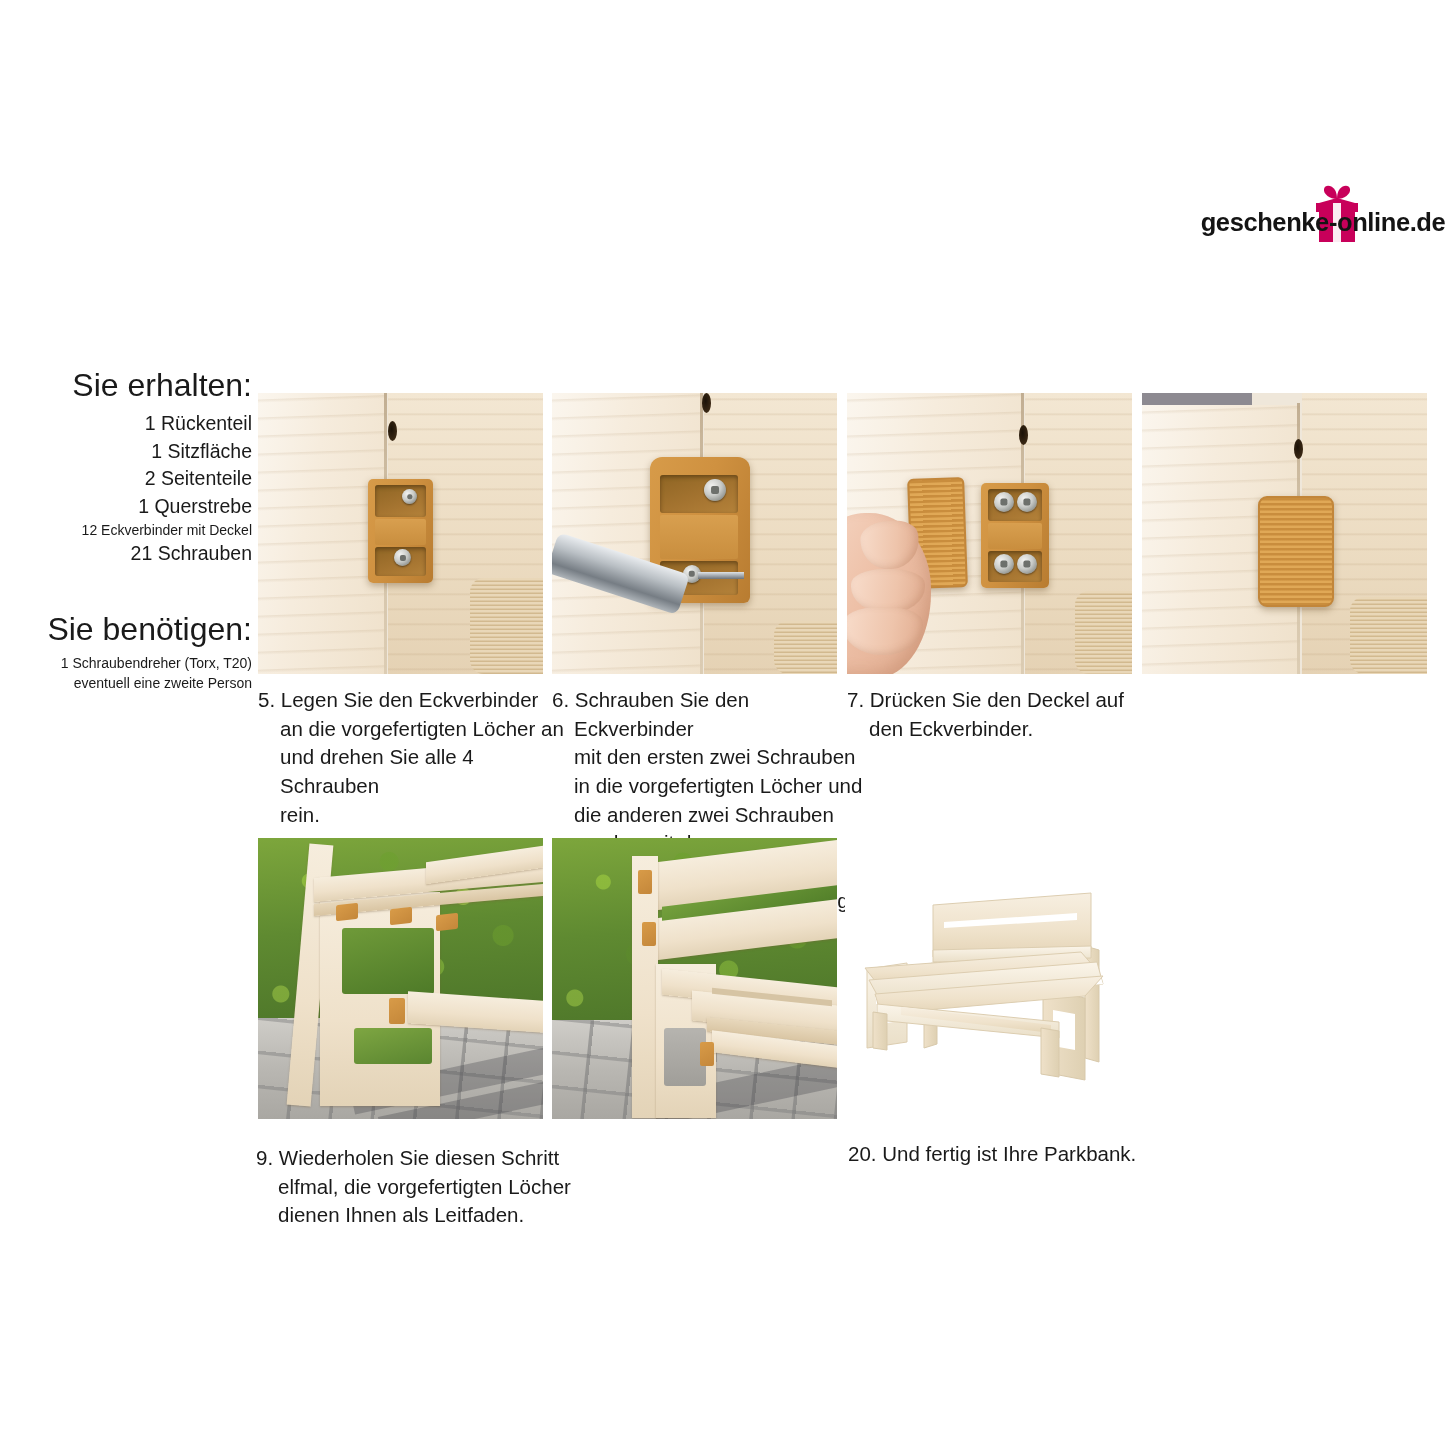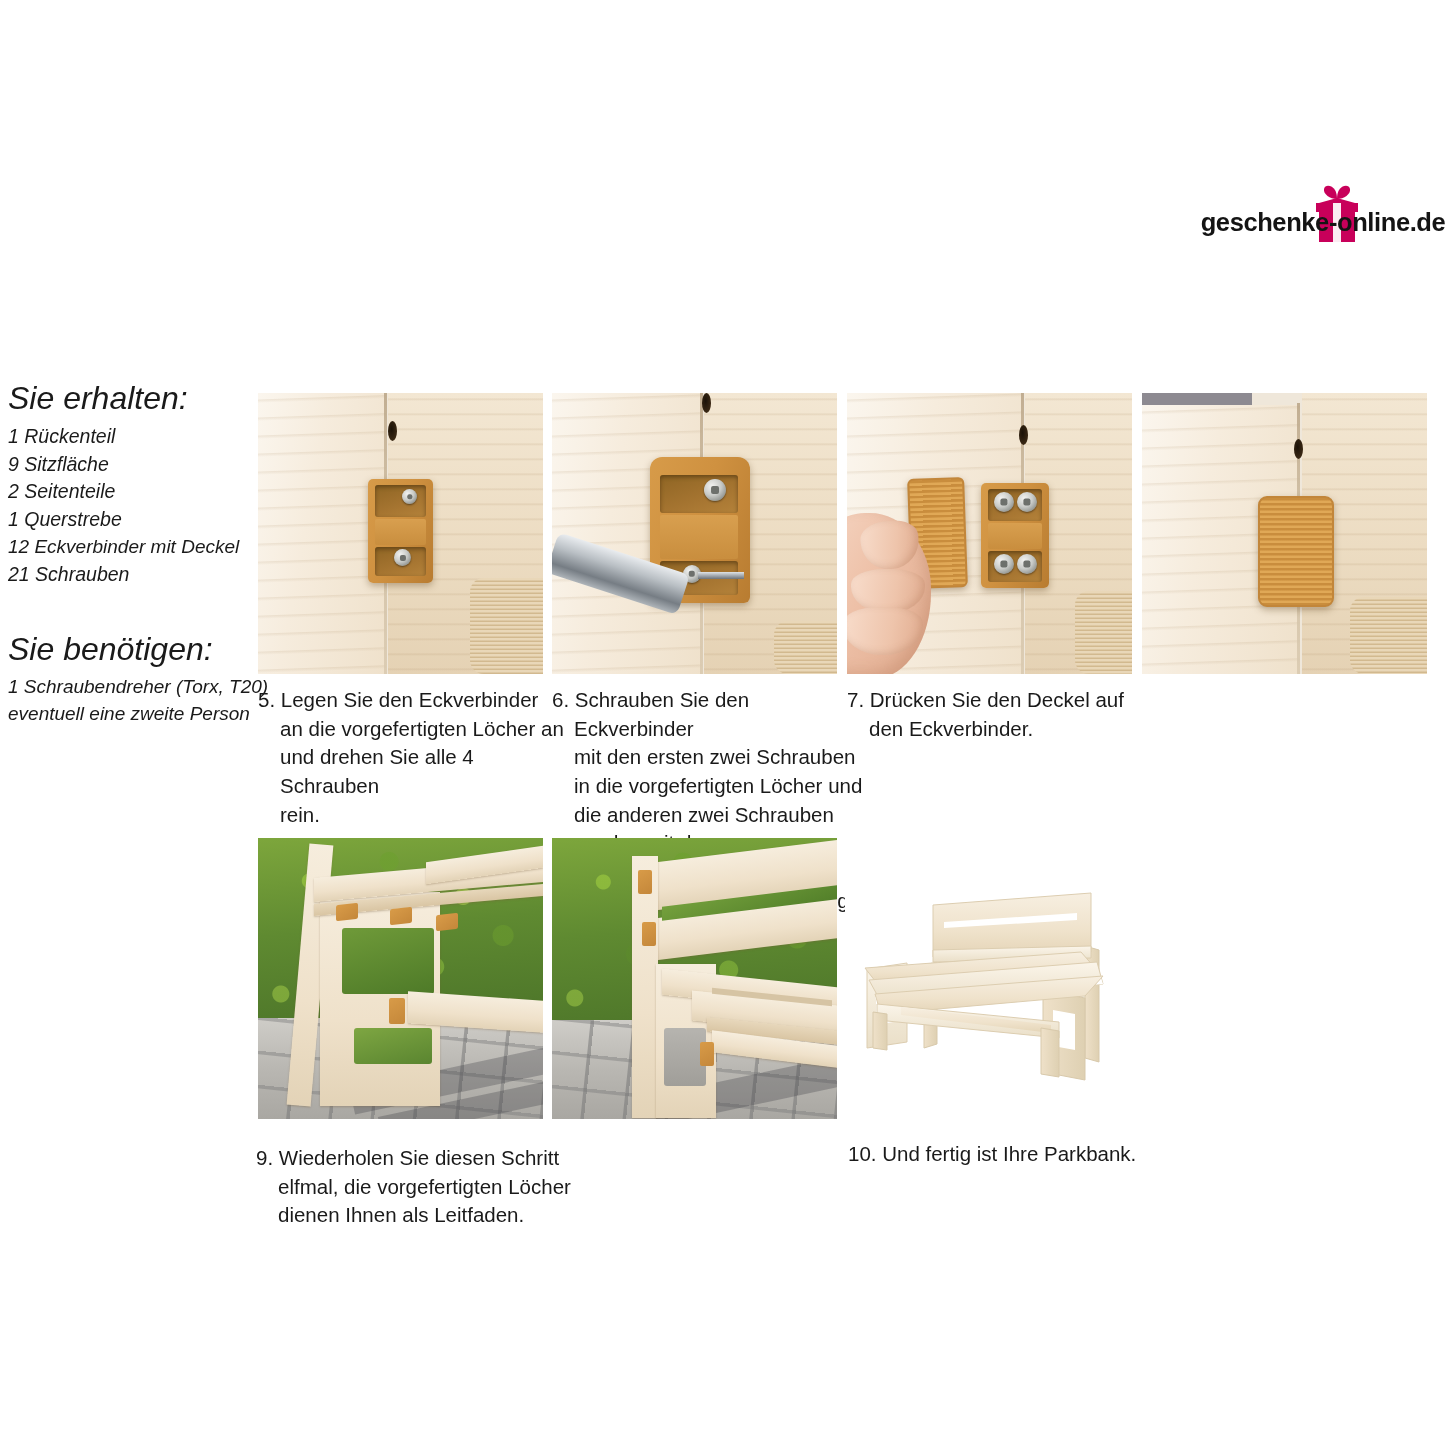--- a/index.html
+++ b/index.html
@@ -65,41 +65,40 @@
   }
   .logo-gift {
     position: absolute;
     left: 116px; top: 0px;
     width: 54px; height: 62px;
   }
 
   
   .info-col {
     position: absolute;
-    left: 8px; top: 381px;
+    left: 8px; top: 368px;
     width: 244px;
-    text-align: left;
-    font-style: italic;
+    text-align: right;
   }
   .info-heading {
     font-size: 32px;
     font-weight: 400;
     line-height: 1.12;
     margin: 0 0 6px 0;
     color: #1a1a1a;
   }
   .info-heading.second { margin-top: 44px; }
   .info-line {
     font-size: 19.5px;
     font-weight: 400;
     line-height: 1.42;
     color: #1a1a1a;
     white-space: nowrap;
   }
-  .info-line.wide { font-size: 19px; }
+  .info-line.wide { font-size: 14px; }
 
   
   .photo {
     position: absolute;
     overflow: hidden;
     background: #efe7da;
   }
   .photo-inner { position: absolute; left:0; top:0; width:100%; height:100%; }
 
   
@@ -292,21 +291,21 @@
     <rect x="6" y="21" width="42" height="9" fill="#c8005a"></rect>
     <rect x="9" y="30" width="36" height="30" fill="#c8005a"></rect>
     <rect x="23" y="21" width="8" height="39" fill="#ffffff" opacity="0.92"></rect>
   </svg>
   <div class="logo-text">geschenke-online.de</div>
 </div>
 
 <div class="info-col">
   <div class="info-heading">Sie erhalten:</div>
   <div class="info-line">1 Rückenteil</div>
-  <div class="info-line">9 Sitzfläche</div>
+  <div class="info-line">1 Sitzfläche</div>
   <div class="info-line">2 Seitenteile</div>
   <div class="info-line">1 Querstrebe</div>
   <div class="info-line wide">12 Eckverbinder mit Deckel</div>
   <div class="info-line">21 Schrauben</div>
 
   <div class="info-heading second">Sie benötigen:</div>
   <div class="info-line wide">1 Schraubendreher (Torx, T20)</div>
   <div class="info-line wide">eventuell eine zweite Person</div>
 </div>
 
@@ -495,13 +494,13 @@
     <polygon points="56,145 206,163 206,171 56,153" fill="url(#wd1)"></polygon>
 
     <polygon points="28,150 42,152 42,188 28,186" fill="url(#wd2)" stroke="#d8c9ab" stroke-width="1"></polygon>
     <polygon points="196,166 214,169 214,215 196,212" fill="url(#wd2)" stroke="#d8c9ab" stroke-width="1"></polygon>
   </svg>
 </div>
 
 <div class="caption" style="left:256px; top:1144px; width:300px;">9. Wiederholen Sie diesen Schritt
 elfmal, die vorgefertigten Löcher
 dienen Ihnen als Leitfaden.</div>
-<div class="caption" style="left:848px; top:1140px; width:290px; text-indent:-28px; padding-left:28px;">10. Und fertig ist Ihre Parkbank.</div>
+<div class="caption" style="left:848px; top:1140px; width:290px; text-indent:-28px; padding-left:28px;">20. Und fertig ist Ihre Parkbank.</div>
 
 </body></html>

